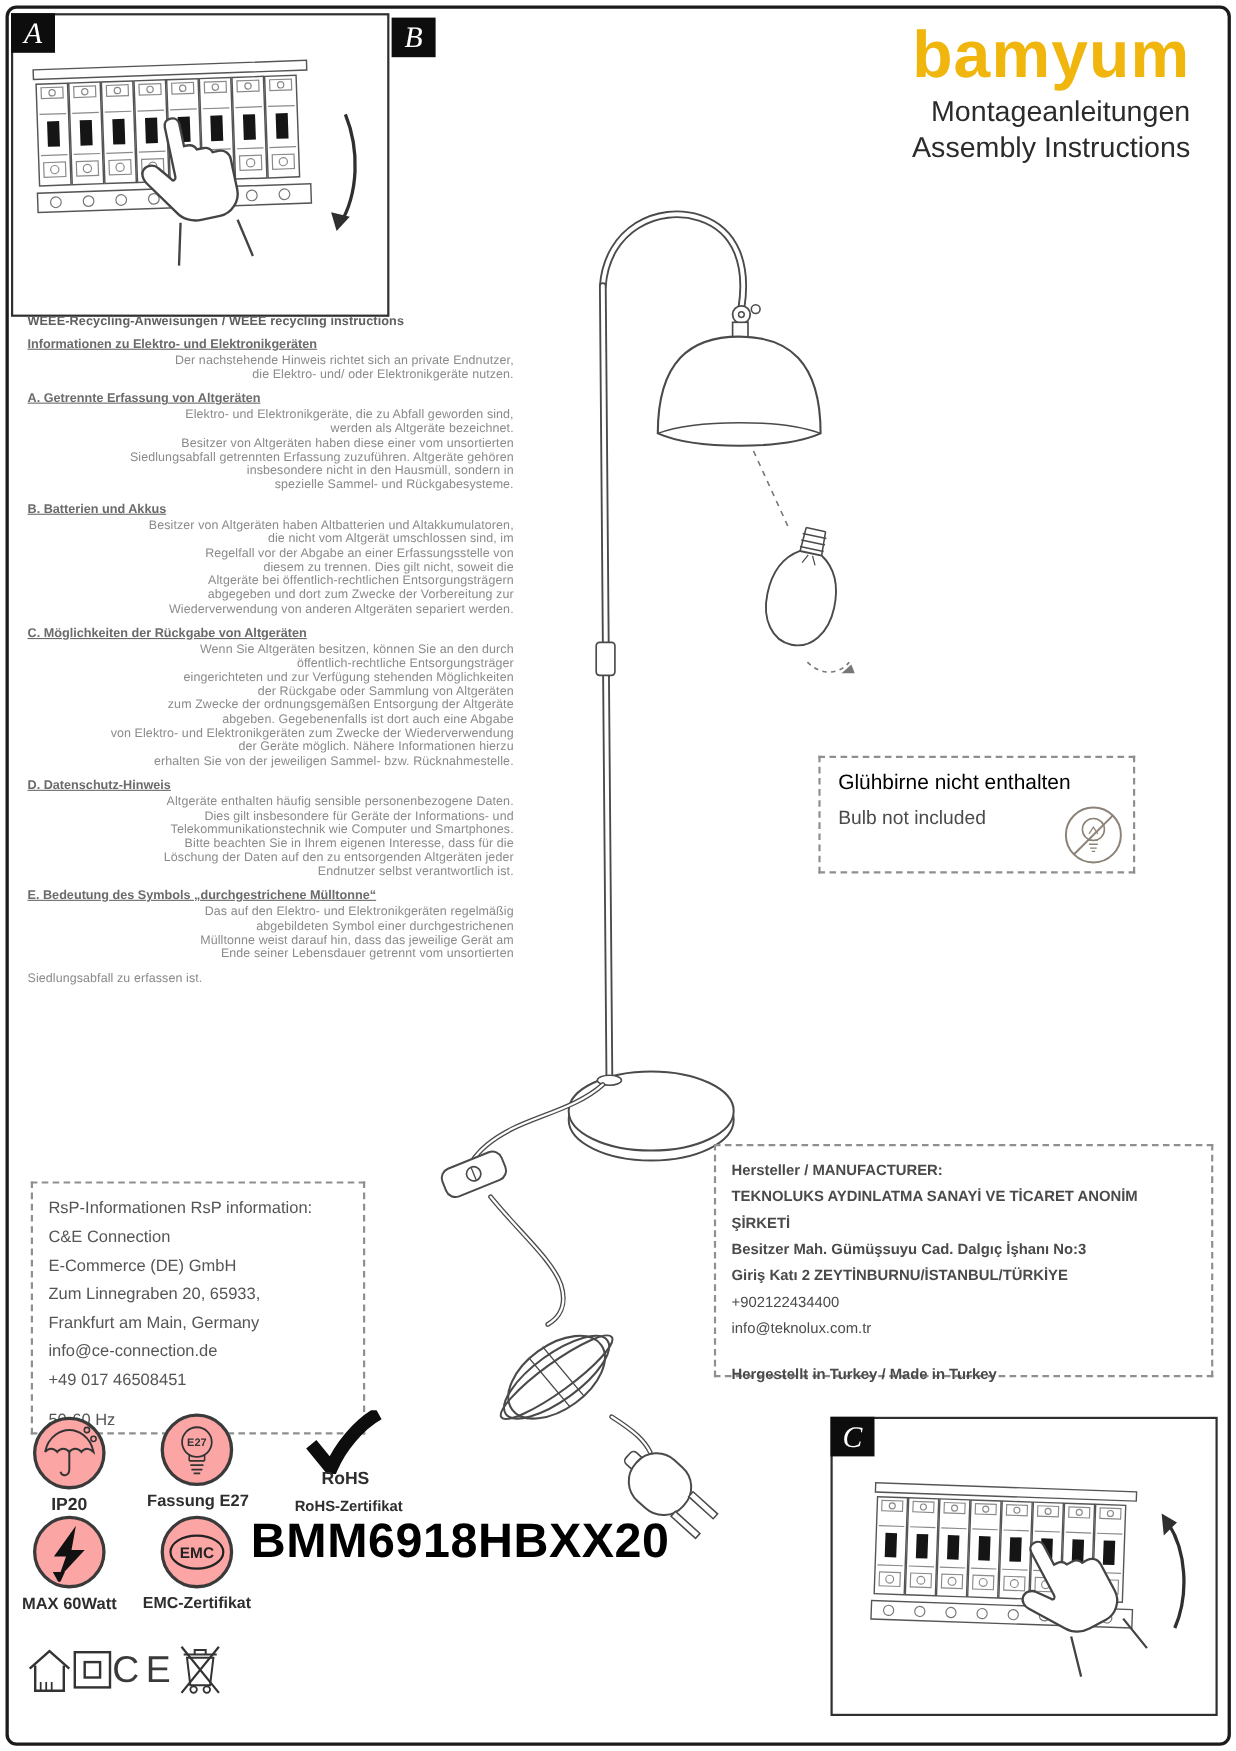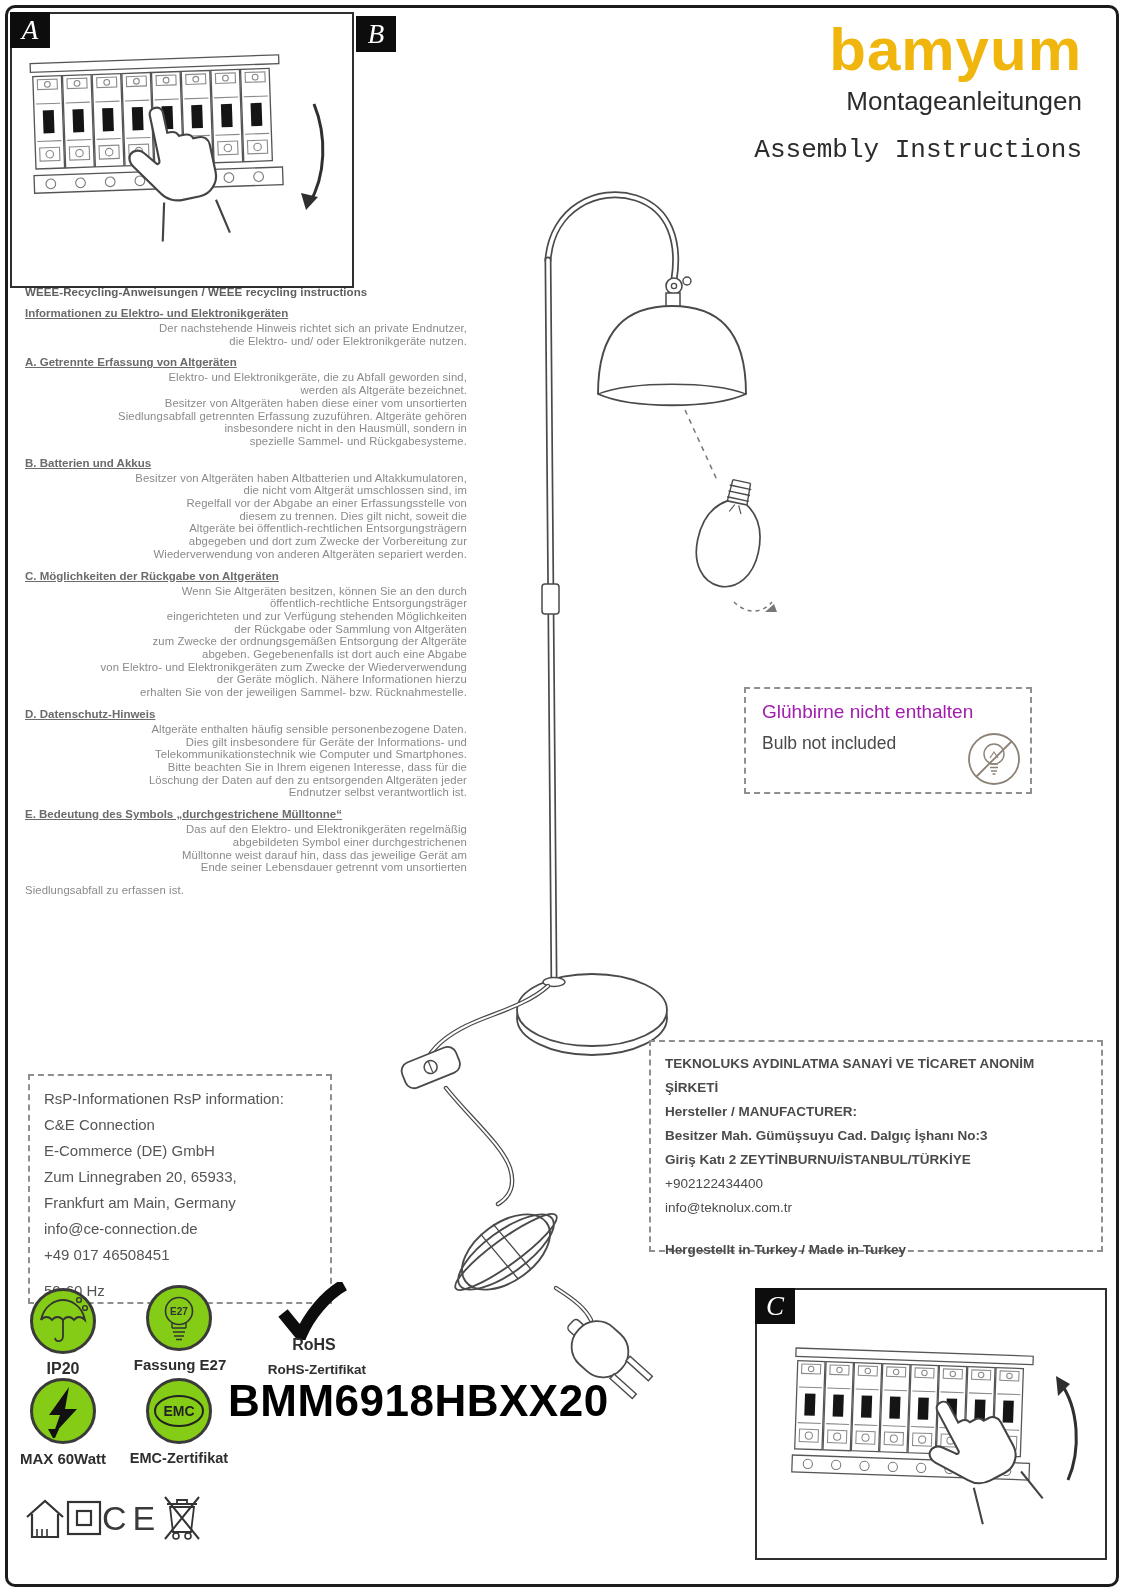--- a/index.html
+++ b/index.html
@@ -26,36 +26,36 @@
   .weee{position:absolute;left:25px;top:286px;width:442px;}
   .weee-title{font-size:11.5px;font-weight:bold;color:#5f5f5f;margin-bottom:6px;letter-spacing:.1px;}
   .wh{font-size:11.5px;font-weight:bold;color:#6b6b6b;margin:9px 0 3px;text-decoration:underline;}
   .wb{font-size:11.3px;color:#8a8a8a;line-height:12.7px;letter-spacing:.1px;}
   .pre{white-space:pre-line;text-align:right;}
   .weee-footer{margin-top:10px;}
 
   
   .dashed{position:absolute;border:2px dashed #8f8f8f;background:transparent;}
   .bulb-box{left:744px;top:687px;width:284px;height:103px;}
-  .bulb-de{position:absolute;left:16px;top:12px;font-size:19px;color:#a21caf;}
+  .bulb-de{position:absolute;left:16px;top:12px;font-size:19px;color:#000000;}
   .bulb-en{position:absolute;left:16px;top:44px;font-size:17.5px;color:#4a4a4a;}
   .bulb-ico{position:absolute;right:8px;bottom:5px;}
 
   .rsp-box{left:28px;top:1074px;width:304px;height:230px;padding:10px 14px;box-sizing:border-box;
            font-size:15px;color:#555;line-height:26px;}
   .hz{margin-top:10px;}
 
   .mfr-box{left:649px;top:1040px;width:454px;height:212px;padding:10px 14px;box-sizing:border-box;
            font-size:13.5px;color:#4a4a4a;line-height:24px;font-weight:bold;}
   .mfr-light{font-weight:normal;}
   .mfr-origin{margin-top:18px;}
 
   
   .circ{position:absolute;width:66px;height:66px;border:3px solid #3a3a3a;border-radius:50%;
-        display:flex;align-items:center;justify-content:center;background:#84cc16;box-sizing:border-box;}
+        display:flex;align-items:center;justify-content:center;background:#fca5a5;box-sizing:border-box;}
   .clabel{position:absolute;font-weight:bold;color:#2e2e2e;text-align:center;}
 
   .model{position:absolute;left:228px;top:1376px;font-size:44px;font-weight:bold;color:#000;
          letter-spacing:.5px;}
 
   .bottom-syms{position:absolute;left:24px;top:1492px;display:flex;align-items:center;gap:0;}
   .ce-mark{font-size:34px;color:#3a3a3a;letter-spacing:6px;}
 
   svg{display:block;}
   .tube{stroke:#4a4a4a;stroke-width:7;fill:none;stroke-linecap:round;}
@@ -114,21 +114,21 @@
       <path d="M296,58 C309,90 308,130 291,158" fill="none" stroke="#2f2f2f" stroke-width="3"></path>
       <polygon points="288,164 300,151 283,147" fill="#2f2f2f"></polygon>
     </svg>
   </div>
 
   <div class="tag" style="left:356px;top:16px;">B</div>
 
   <div class="brand-block">
     <div class="brand">bamyum</div>
     <div class="brand-sub">Montageanleitungen</div>
-    <div class="brand-sub" style="margin-top:16px;font-family:Liberation Mono, monospace;">Assembly Instructions</div>
+    <div class="brand-sub" style="margin-top:0;">Assembly Instructions</div>
   </div>
 
   <svg width="480" height="1270" viewBox="0 0 480 1270" style="position:absolute;left:330px;top:160px;pointer-events:none;">
 
     <path class="tube" d="M218,100 C222,48 268,26 306,38 C340,49 350,82 344,120"></path>
     <path class="tube-in" d="M218,100 C222,48 268,26 306,38 C340,49 350,82 344,120"></path>
 
     <path class="tube" d="M218,100 L224,822"></path>
     <path class="tube-in" d="M218,100 L224,822"></path>
     <rect x="212" y="424" width="17" height="30" rx="3" fill="#fff" stroke="#4a4a4a" stroke-width="1.5"></rect>
@@ -251,22 +251,22 @@
     <div>C&amp;E Connection</div>
     <div>E-Commerce (DE) GmbH</div>
     <div>Zum Linnegraben 20, 65933,</div>
     <div>Frankfurt am Main, Germany</div>
     <div>info@ce-connection.de</div>
     <div>+49 017 46508451</div>
     <div class="hz">50-60 Hz</div>
   </div>
 
   <div class="dashed mfr-box">
+    <div>Hersteller / MANUFACTURER:</div>
     <div>TEKNOLUKS AYDINLATMA SANAYİ VE TİCARET ANONİM ŞİRKETİ</div>
-    <div>Hersteller / MANUFACTURER:</div>
     <div>Besitzer Mah. Gümüşsuyu Cad. Dalgıç İşhanı No:3</div>
     <div>Giriş Katı 2 ZEYTİNBURNU/İSTANBUL/TÜRKİYE</div>
     <div class="mfr-light">+902122434400</div>
     <div class="mfr-light">info@teknolux.com.tr</div>
     <div class="mfr-origin">Hergestellt in Turkey / Made in Turkey</div>
   </div>
 
   <div class="circ" style="left:30px;top:1288px;">
     <svg width="54" height="54" viewBox="0 0 54 54">
       <path d="M5,26 C8,11 20,6 27,6 C34,6 46,11 49,26 C45,22 41,22 38,26 C35,22 30,22 27,26 C24,22 19,22 16,26 C13,22 8,22 5,26 Z" fill="none" stroke="#333" stroke-width="1.8"></path>

